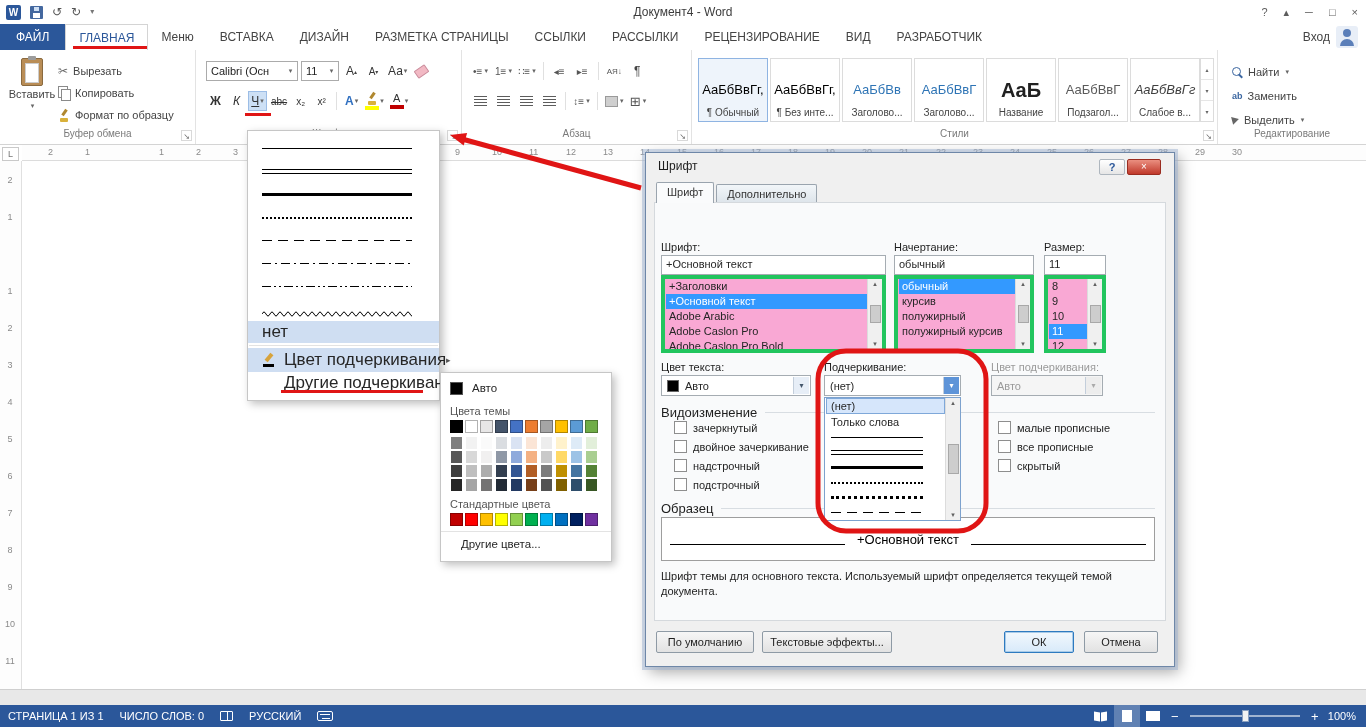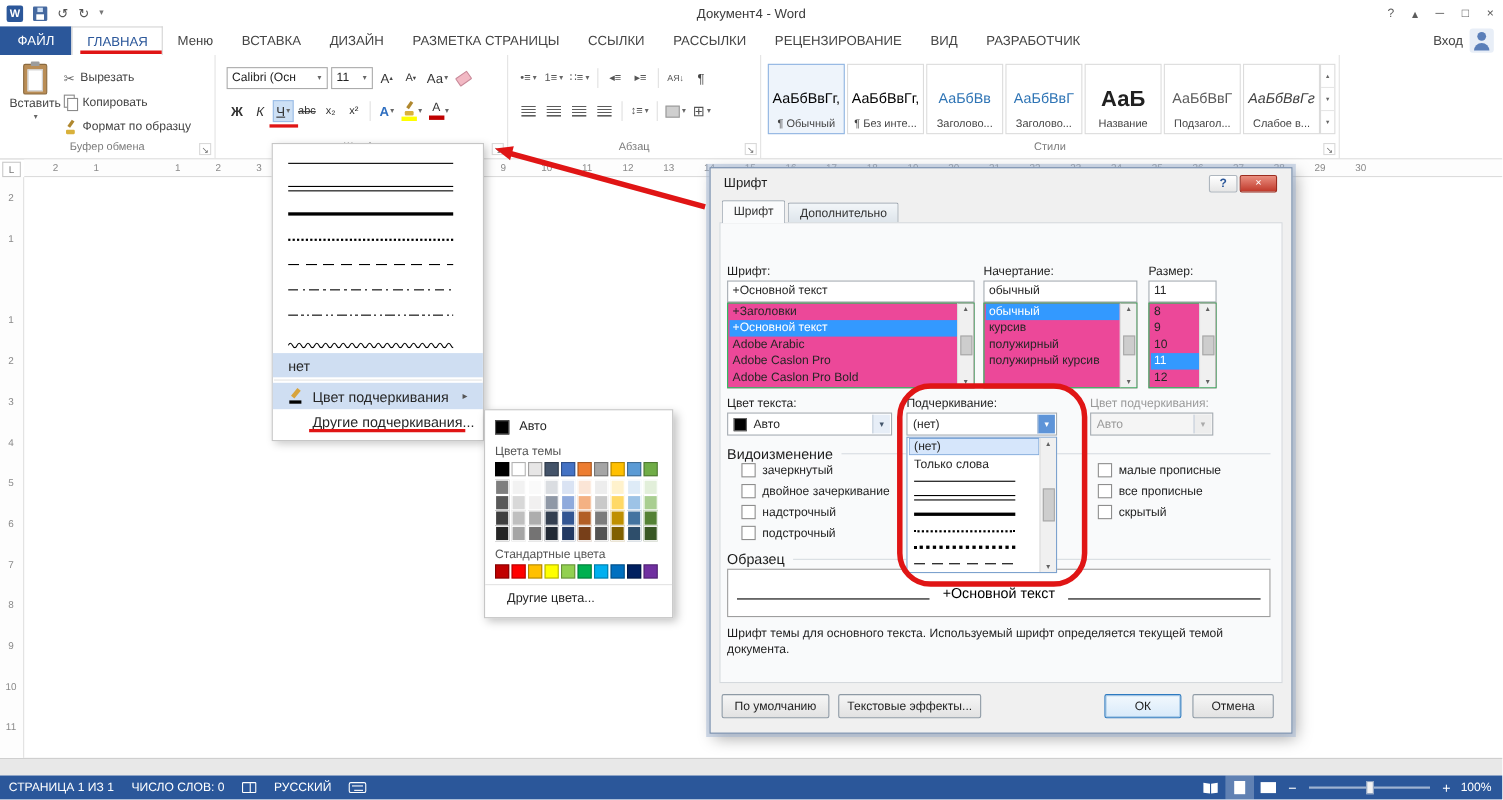--- a/index.html
+++ b/index.html
@@ -102,21 +102,21 @@
   .hnum{position:absolute;top:2px;font-size:9px;color:#8a8a8a}
   .vruler{position:absolute;left:0;top:161px;width:22px;height:528px;background:#fdfdfd;border-right:1px solid #e0e0e0;z-index:1}
   .vnum{position:absolute;left:0;width:20px;text-align:center;font-size:9px;color:#8a8a8a}
   .page{position:absolute;left:22px;top:161px;width:1344px;height:528px;background:#fff}
   .belowpage{position:absolute;left:0;right:0;top:689px;height:16px;background:#e8e8e8;border-top:1px solid #cfcfcf}
 
   
   .menu{position:absolute;background:#fff;border:1px solid #c6c6c6;box-shadow:3px 3px 8px rgba(0,0,0,.25)}
   .umenu{left:247px;top:130px;width:193px;z-index:10;padding:6px 0}
   .mrow{height:23px;display:flex;align-items:center;padding:0 14px}
-  .mtext{font-size:13px;color:#262626;white-space:nowrap}
+  .mtext{font-size:17px;color:#262626;white-space:nowrap}
   .mrow.hl{background:#cfdef2}
   .mrow.item{height:22px}
   .mrow.indent{padding-left:36px}
   .msep{height:1px;background:#e3e3e3;margin:2px 1px}
   .marr{margin-left:auto;font-size:9px;color:#555}
   .ipen{width:14px;height:14px;position:relative;display:inline-block;margin-right:8px;flex:0 0 auto}
   .ipen::before{content:"";position:absolute;left:5px;top:0;width:4px;height:9px;background:#d7a33c;transform:rotate(40deg)}
   .ipen::after{content:"";position:absolute;left:1px;bottom:0;width:11px;height:3px;background:#000}
   .uline{display:block}
   .u-solid{border-bottom:1px solid #000}
@@ -144,21 +144,21 @@
   .fd-title{position:absolute;left:12px;top:6px;font-size:12px;color:#1e1e1e}
   .hbtn{position:absolute;top:6px;right:49px;width:26px;height:16px;border:1px solid #aeb6be;background:linear-gradient(#fff,#e6e6e6);color:var(--accent);font-weight:bold;font-size:11px;text-align:center;line-height:14px;border-radius:2px}
   .xbtn{position:absolute;top:6px;right:13px;width:34px;height:16px;background:linear-gradient(#ea8f80,#c0392b);border:1px solid #9a2c20;color:#fff;font-size:10px;text-align:center;line-height:14px;border-radius:2px}
   .fd-tabs{position:absolute;left:10px;top:30px;height:20px;display:flex;align-items:flex-end}
   .dtab{padding:3px 10px;border:1px solid #9aa4ae;border-bottom:none;background:linear-gradient(#f2f6f9,#dde4ea);margin-right:2px;border-radius:2px 2px 0 0;color:#333}
   .dtab.active{background:#fafbfc;padding-bottom:5px;position:relative;z-index:2}
   .fd-page{position:absolute;left:8px;right:8px;top:49px;bottom:45px;background:#f9fafb;border:1px solid #d5d9dd}
   .flabel{position:absolute;color:#1e1e1e;white-space:nowrap}
   .flabel.dis{color:#9a9a9a}
   .finput{position:absolute;height:20px;border:1px solid #a5acb2;background:#fff;padding:2px 4px;white-space:nowrap;overflow:hidden}
-  .lbox{position:absolute;background:#ec4899;border:1px solid #22c55e}
+  .lbox{position:absolute;background:#f9a8d4;border:4px solid #22c55e}
   .litems{position:absolute;left:1px;top:0;right:15px;bottom:0;overflow:hidden}
   .litem{height:15px;line-height:15px;padding:0 3px;white-space:nowrap;overflow:hidden}
   .litem.sel{background:#3399ff;color:#fff}
   .lscroll{position:absolute;top:0;right:0;bottom:0;width:15px;background:#f0f0f0;border-left:1px solid #dcdcdc;display:flex;flex-direction:column;align-items:center;justify-content:space-between;font-size:7px;color:#606060;padding:1px 0}
   .lthumb{width:11px;height:18px;background:#cdcdcd;border:1px solid #a8a8a8}
   .fcombo{position:absolute;height:21px;border:1px solid #a5acb2;background:#fff;display:flex;align-items:center;padding:0 18px 0 5px;white-space:nowrap}
   .fcombo .cdd{position:absolute;right:1px;top:1px;bottom:1px;width:16px;background:#e7eef7;border-left:1px solid #c3cedb;display:flex;align-items:center;justify-content:center;font-size:8px;color:#44566b}
   .fcombo.open .cdd{background:#5e94d8;color:#fff}
   .fcombo.dis{color:#9a9a9a;background:#f5f5f5}
   .fcombo.dis .cdd{background:#ededed;color:#aaa}
@@ -415,20 +415,37 @@
       </div>
       <div class="sscroll">
         <span>▴</span>
         <span>▾</span>
         <span>▾</span>
       </div>
       <div class="glabel">Стили</div>
       <span class="launcher">↘</span>
     </div>
 
+    <div class="rgroup" style="width:148px;border-right:none">
+      <div class="erow" style="top:12px">
+        <span class="ifind"></span>
+        <span>Найти</span>
+        <span class="dd">▾</span>
+      </div>
+      <div class="erow" style="top:36px">
+        <span class="irep">ab</span>
+        <span>Заменить</span>
+      </div>
+      <div class="erow" style="top:60px">
+        <span class="iselp"></span>
+        <span>Выделить</span>
+        <span class="dd">▾</span>
+      </div>
+      <div class="glabel">Редактирование</div>
+    </div>
   </div>
 
   <div class="tabsel">L</div>
   <div class="hruler" id="hruler">
       <span class="hnum" style="left: 26px;">2</span>
       <span class="hnum" style="left: 63px;">1</span>
       <span class="hnum" style="left: 137px;">1</span>
       <span class="hnum" style="left: 174px;">2</span>
       <span class="hnum" style="left: 211px;">3</span>
       <span class="hnum" style="left: 248px;">4</span>

